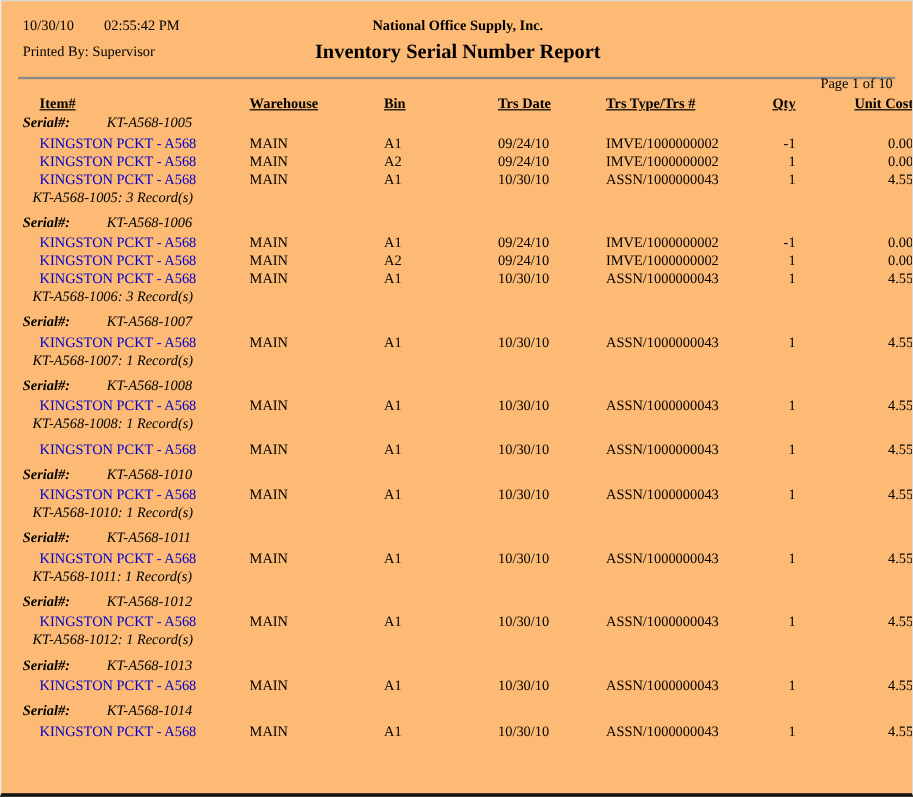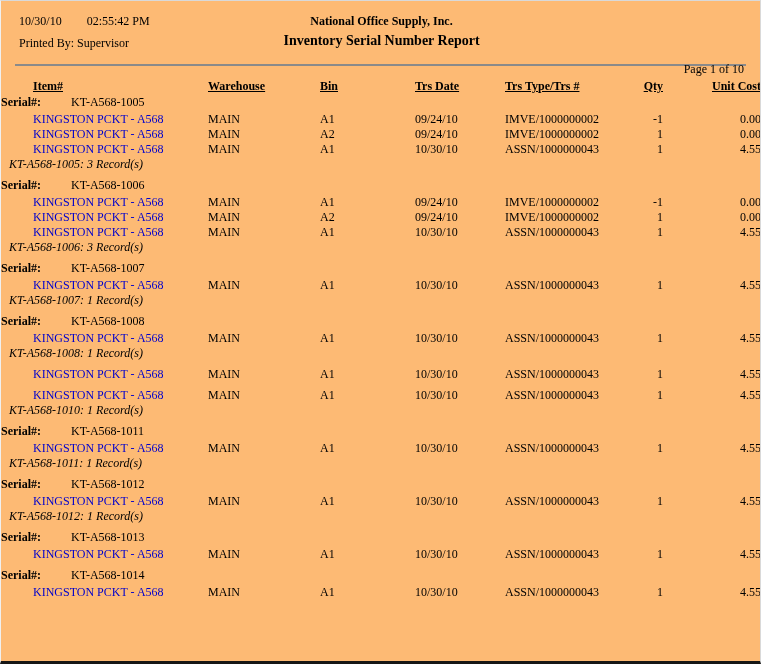--- a/index.html
+++ b/index.html
@@ -13,39 +13,39 @@
   }
   
   .rpt-header { position:relative; padding:13px 16px 0 18px; }
   .hdr-line1 { position:relative; height:19px; }
   .hdr-date { display:inline-block; }
   .hdr-time { display:inline-block; margin-left:22px; }
   .hdr-company { position:absolute; left:0; right:0; top:0; text-align:center; font-weight:bold; }
   .hdr-page { position:absolute; right:0; top:0;margin-top:48px; }
   .hdr-line2 { position:relative; height:24px; }
   .hdr-printedby { position:absolute; left:0; top:3px; }
-  .hdr-title { position:absolute; left:0; right:0; top:0; text-align:center; font-weight:bold; font-size:14px; }
+  .hdr-title { position:absolute; left:0; right:0; top:0; text-align:center; font-weight:bold; font-size:17px; }
   .hdr-rule { margin:7px 14px 0 14px; border-top:2px solid #8a8a8a; }
   
   .grid-row {
     display:grid;
     grid-template-columns:175px 112px 95px 90px 124px 34px 98px;
     padding-left:32px; line-height:14px;
   }
   .c-qty, .c-cost { text-align:right; }
   .col-headers { margin-top:13px; font-weight:bold; }
   .col-headers span { text-decoration:underline; }
   
   .blocks { margin-top:2px; }
   .serial-block { margin-bottom:7px; }
-  .serial-line { line-height:14px; margin-bottom:3px; }
+  .serial-line { padding-left:18px; line-height:14px; margin-bottom:3px;font-style:italic; }
   .serial-label { display:inline-block; width:70px; font-weight:bold; }
   .data-row { margin-bottom:1px; }
   .item-link { color:#0000cd; cursor:pointer; }
-  .block-footer { padding-left:8px; line-height:14px; margin-top:1px; font-style:italic; }
+  .block-footer { padding-left:26px; line-height:14px; margin-top:1px; font-style:italic; }
 </style>
 </head>
 <body>
 
 <div class="report-page">
 
   <div class="rpt-header">
     <div class="hdr-line1">
       <span class="hdr-date">10/30/10</span>
       <span class="hdr-time">02:55:42 PM</span>
@@ -191,20 +191,23 @@
       <div>A1</div>
       <div>10/30/10</div>
       <div>ASSN/1000000043</div>
       <div class="c-qty">1</div>
       <div class="c-cost">4.55</div>
     </div>
   </div>
     </div>
 
     <div class="serial-block">
+      <div class="serial-line">
+        <span class="serial-label">Serial#:</span><span class="serial-value">KT-A568-1010</span>
+      </div>
       <div class="rows-container">
     <div class="grid-row data-row">
       <div class="item-link" style="color: rgb(0, 0, 205);">KINGSTON PCKT - A568</div>
       <div>MAIN</div>
       <div>A1</div>
       <div>10/30/10</div>
       <div>ASSN/1000000043</div>
       <div class="c-qty">1</div>
       <div class="c-cost">4.55</div>
     </div>

